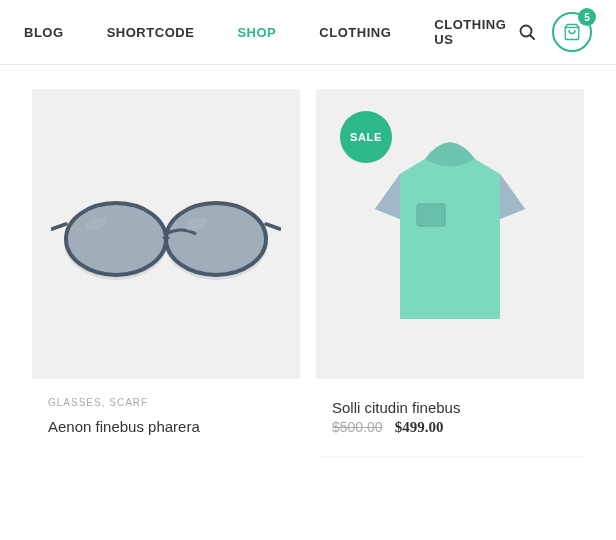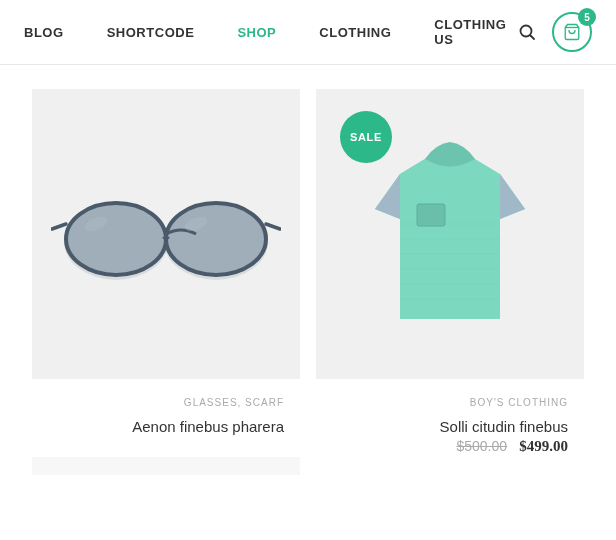--- a/index.html
+++ b/index.html
@@ -119,21 +119,21 @@
       width: 52px;
       height: 52px;
       display: flex;
       align-items: center;
       justify-content: center;
       z-index: 2;
     }
 
     .product-info {
       padding: 18px 16px 20px;
-      text-align: right;
+      text-align: left;
       background: #fff;
     }
     .product-category {
       font-size: 10px;
       letter-spacing: 0.1em;
       color: #aaa;
       text-transform: uppercase;
       margin-bottom: 8px;
     }
     .product-name {
@@ -254,21 +254,20 @@
 
         <line x1="35" y1="100" x2="135" y2="100" stroke="#6cc4ae" stroke-width="0.5" opacity="0.4"></line>
         <line x1="35" y1="115" x2="135" y2="115" stroke="#6cc4ae" stroke-width="0.5" opacity="0.4"></line>
         <line x1="35" y1="130" x2="135" y2="130" stroke="#6cc4ae" stroke-width="0.5" opacity="0.4"></line>
         <line x1="35" y1="145" x2="135" y2="145" stroke="#6cc4ae" stroke-width="0.5" opacity="0.4"></line>
         <line x1="35" y1="160" x2="135" y2="160" stroke="#6cc4ae" stroke-width="0.5" opacity="0.4"></line>
         <line x1="35" y1="175" x2="135" y2="175" stroke="#6cc4ae" stroke-width="0.5" opacity="0.4"></line>
       </svg>
     </div>
     <div class="product-info">
-      <div class="product-category">BOY'S CLOTHING</div>
       <div class="product-name">Solli citudin finebus</div>
       <div class="product-price">
         <span class="price-original">$500.00</span>
         <span class="price-sale">$499.00</span>
       </div>
     </div>
   </div>
 
 </div>
 

